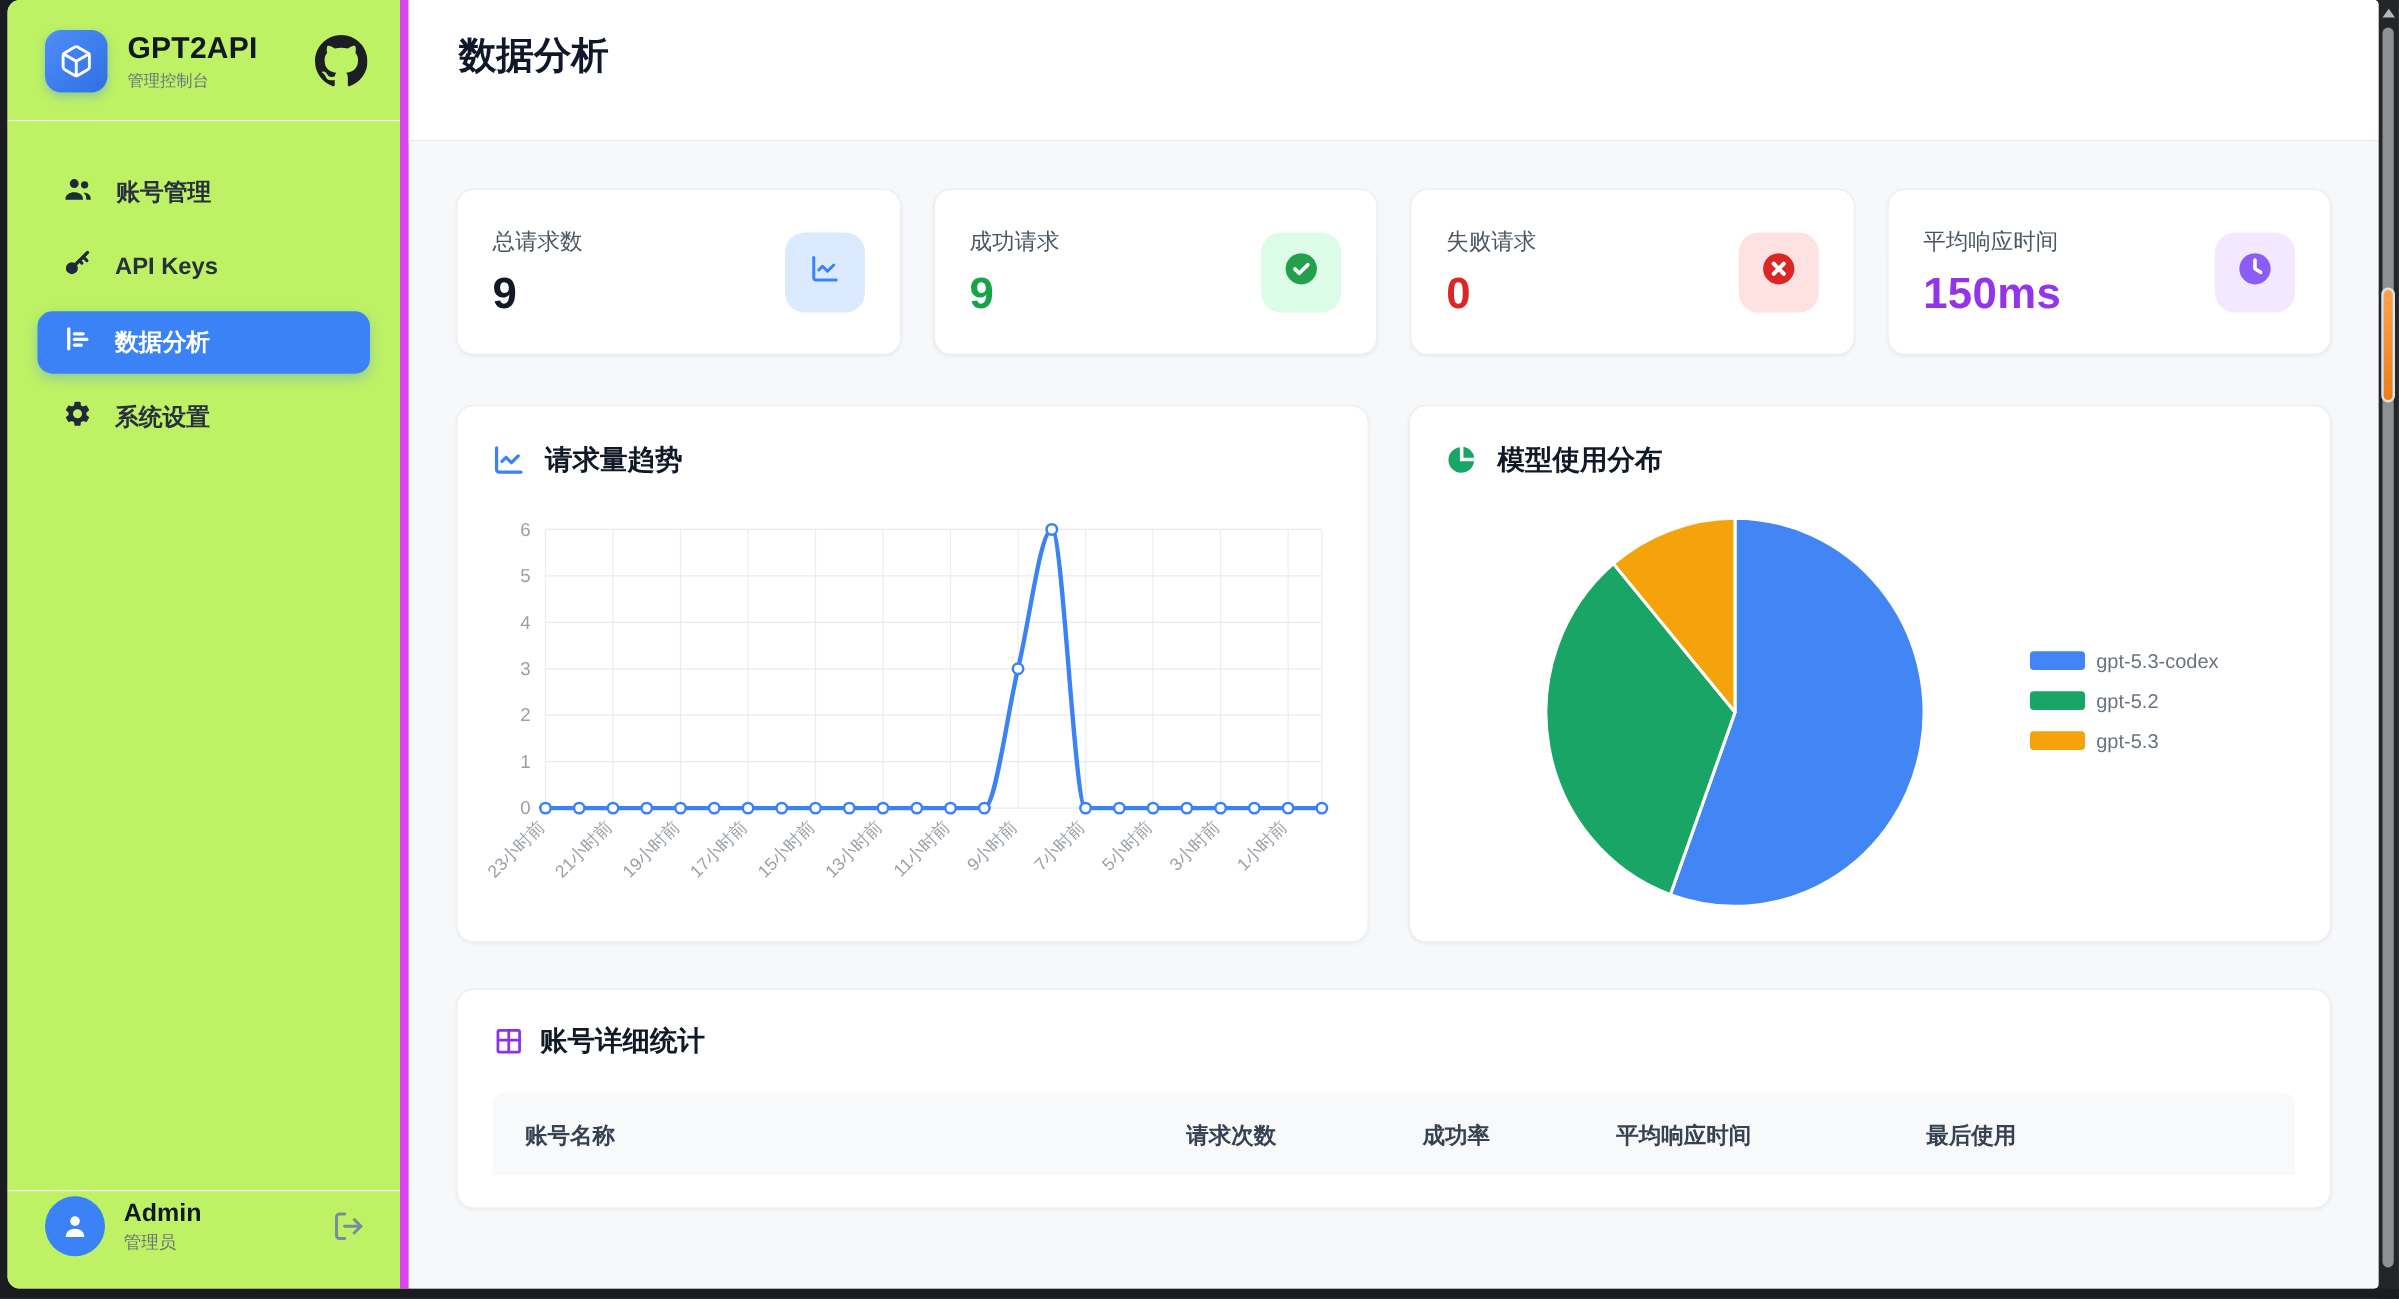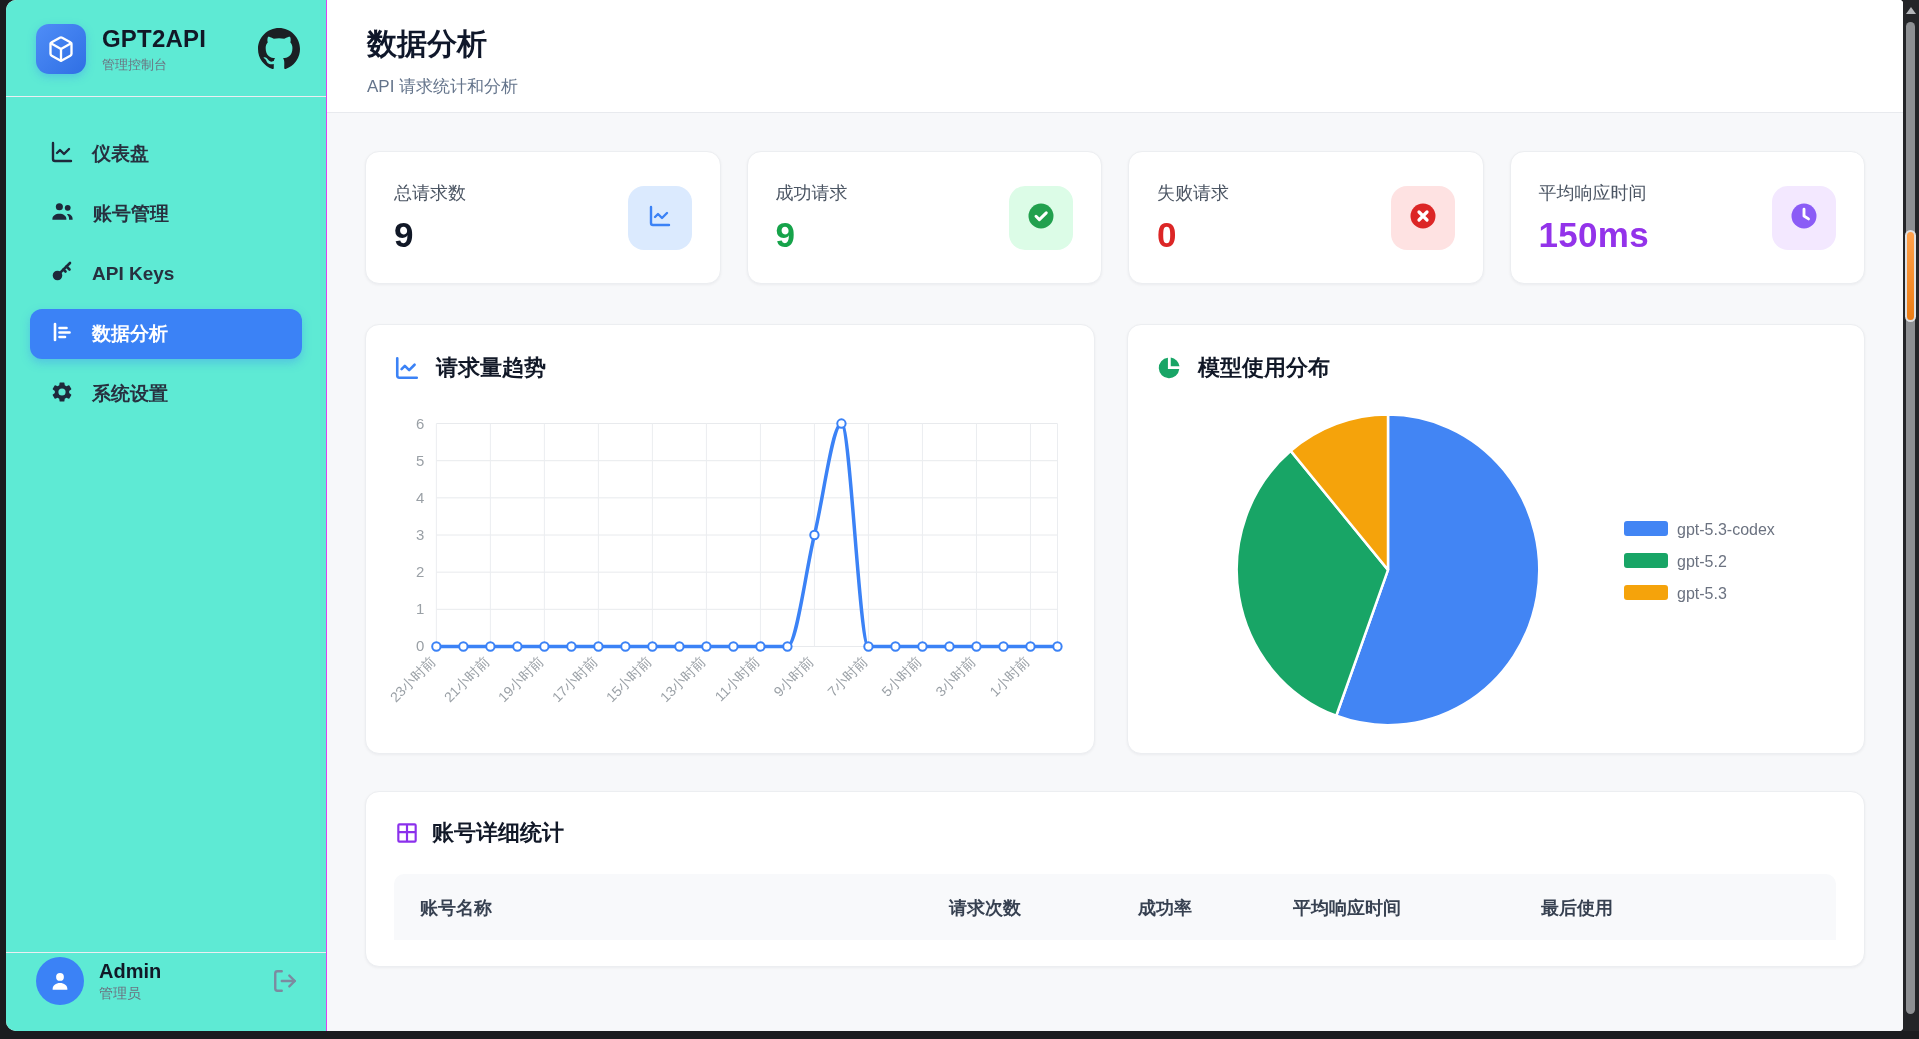--- a/index.html
+++ b/index.html
@@ -3,21 +3,21 @@
 <meta charset="utf-8">
 <style>
   * { margin:0; padding:0; box-sizing:border-box; }
   html,body { width:1919px; height:1039px; overflow:hidden; }
   body { font-family:"Liberation Sans","DejaVu Sans",sans-serif; background:#1b1c1f; }
 
   .window { position:absolute; left:6px; top:0; width:1897px; height:1031px;
     background:#ffffff; border-radius:10px 4px 4px 10px; overflow:hidden; display:flex; }
 
   
-  .sidebar { width:321px; min-width:321px; background:#5eead4; border-right:1px solid #d946ef;
+  .sidebar { width:321px; min-width:321px; background:#bef264; border-right:7px solid #d946ef;
     display:flex; flex-direction:column; }
   .brand { display:flex; align-items:center; padding:24px 26px 22px 30px; }
   .logo-sq { width:50px; height:50px; border-radius:13px; background:linear-gradient(135deg,#4f8df7,#2f6fe4);
     display:flex; align-items:center; justify-content:center; box-shadow:0 3px 8px rgba(59,130,246,.35); }
   .brand-text { margin-left:16px; flex:1; }
   .brand-title { font-size:24px; font-weight:bold; color:#111827; letter-spacing:.2px; }
   .brand-sub { font-size:13px; color:#6b7280; margin-top:3px; }
   .gh { width:42px; height:42px; }
   .sidebar hr { border:none; border-top:1px solid #eceef2; }
   nav { flex:1; padding:22px 0 0 0; }
@@ -98,27 +98,20 @@
         <div class="brand-title">GPT2API</div>
         <div class="brand-sub">管理控制台</div>
       </div>
       <svg class="gh" viewBox="0 0 16 16" fill="#1b1f24">
           <path d="M8 0C3.58 0 0 3.58 0 8c0 3.54 2.29 6.53 5.47 7.59.4.07.55-.17.55-.38 0-.19-.01-.82-.01-1.49-2.01.37-2.53-.49-2.69-.94-.09-.23-.48-.94-.82-1.13-.28-.15-.68-.52-.01-.53.63-.01 1.08.58 1.23.82.72 1.21 1.87.87 2.33.66.07-.52.28-.87.51-1.07-1.78-.2-3.64-.89-3.64-3.95 0-.87.31-1.59.82-2.15-.08-.2-.36-1.02.08-2.12 0 0 .67-.21 2.2.82.64-.18 1.32-.27 2-.27s1.36.09 2 .27c1.53-1.04 2.2-.82 2.2-.82.44 1.1.16 1.92.08 2.12.51.56.82 1.27.82 2.15 0 3.07-1.87 3.75-3.65 3.95.29.25.54.73.54 1.48 0 1.07-.01 1.93-.01 2.2 0 .21.15.46.55.38A8.01 8.01 0 0 0 16 8c0-4.42-3.58-8-8-8z"></path>
         </svg>
     </div>
     <hr>
     <nav id="nav">
         <div class="nav-item">
-          <span><svg width="24" height="24" viewBox="0 0 24 24" fill="none" stroke="#1e293b" stroke-width="2.4" stroke-linecap="round" stroke-linejoin="round">
-              <path d="M3 3v16a2 2 0 0 0 2 2h16"></path>
-              <path d="m19 9-5 5-4-4-3 3"></path>
-            </svg></span>
-          <span>仪表盘</span>
-        </div>
-        <div class="nav-item">
           <span><svg width="25" height="25" viewBox="0 0 24 24" fill="#1e293b">
               <circle cx="9" cy="7.5" r="3.4"></circle>
               <path d="M2.3 19.2c0-3 3-5 6.7-5s6.7 2 6.7 5v.8H2.3z"></path>
               <circle cx="17" cy="8.5" r="2.8"></circle>
               <path d="M17.6 14.5c2.5.5 4.1 2.2 4.1 4.5v1h-3.4v-.8c0-1.9-.8-3.5-2.2-4.6z"></path>
             </svg></span>
           <span>账号管理</span>
         </div>
         <div class="nav-item">
           <span><svg width="24" height="24" viewBox="0 0 24 24" fill="none" stroke="#1e293b" stroke-width="2.6" stroke-linecap="round" stroke-linejoin="round">
@@ -160,21 +153,20 @@
           <path d="M9 21H5a2 2 0 0 1-2-2V5a2 2 0 0 1 2-2h4"></path>
           <path d="m16 17 5-5-5-5"></path>
           <path d="M21 12H9"></path>
         </svg>
     </div>
   </aside>
 
   <div class="main">
     <header>
       <div class="page-title">数据分析</div>
-      <div class="page-sub">API 请求统计和分析</div>
     </header>
 
     <div class="content">
 
 
       <div class="stats" id="stats">
           <div class="card stat-card">
             <div>
       <div class="stat-label">总请求数</div>
       <div class="stat-value" style="color:#111827">9</div>

